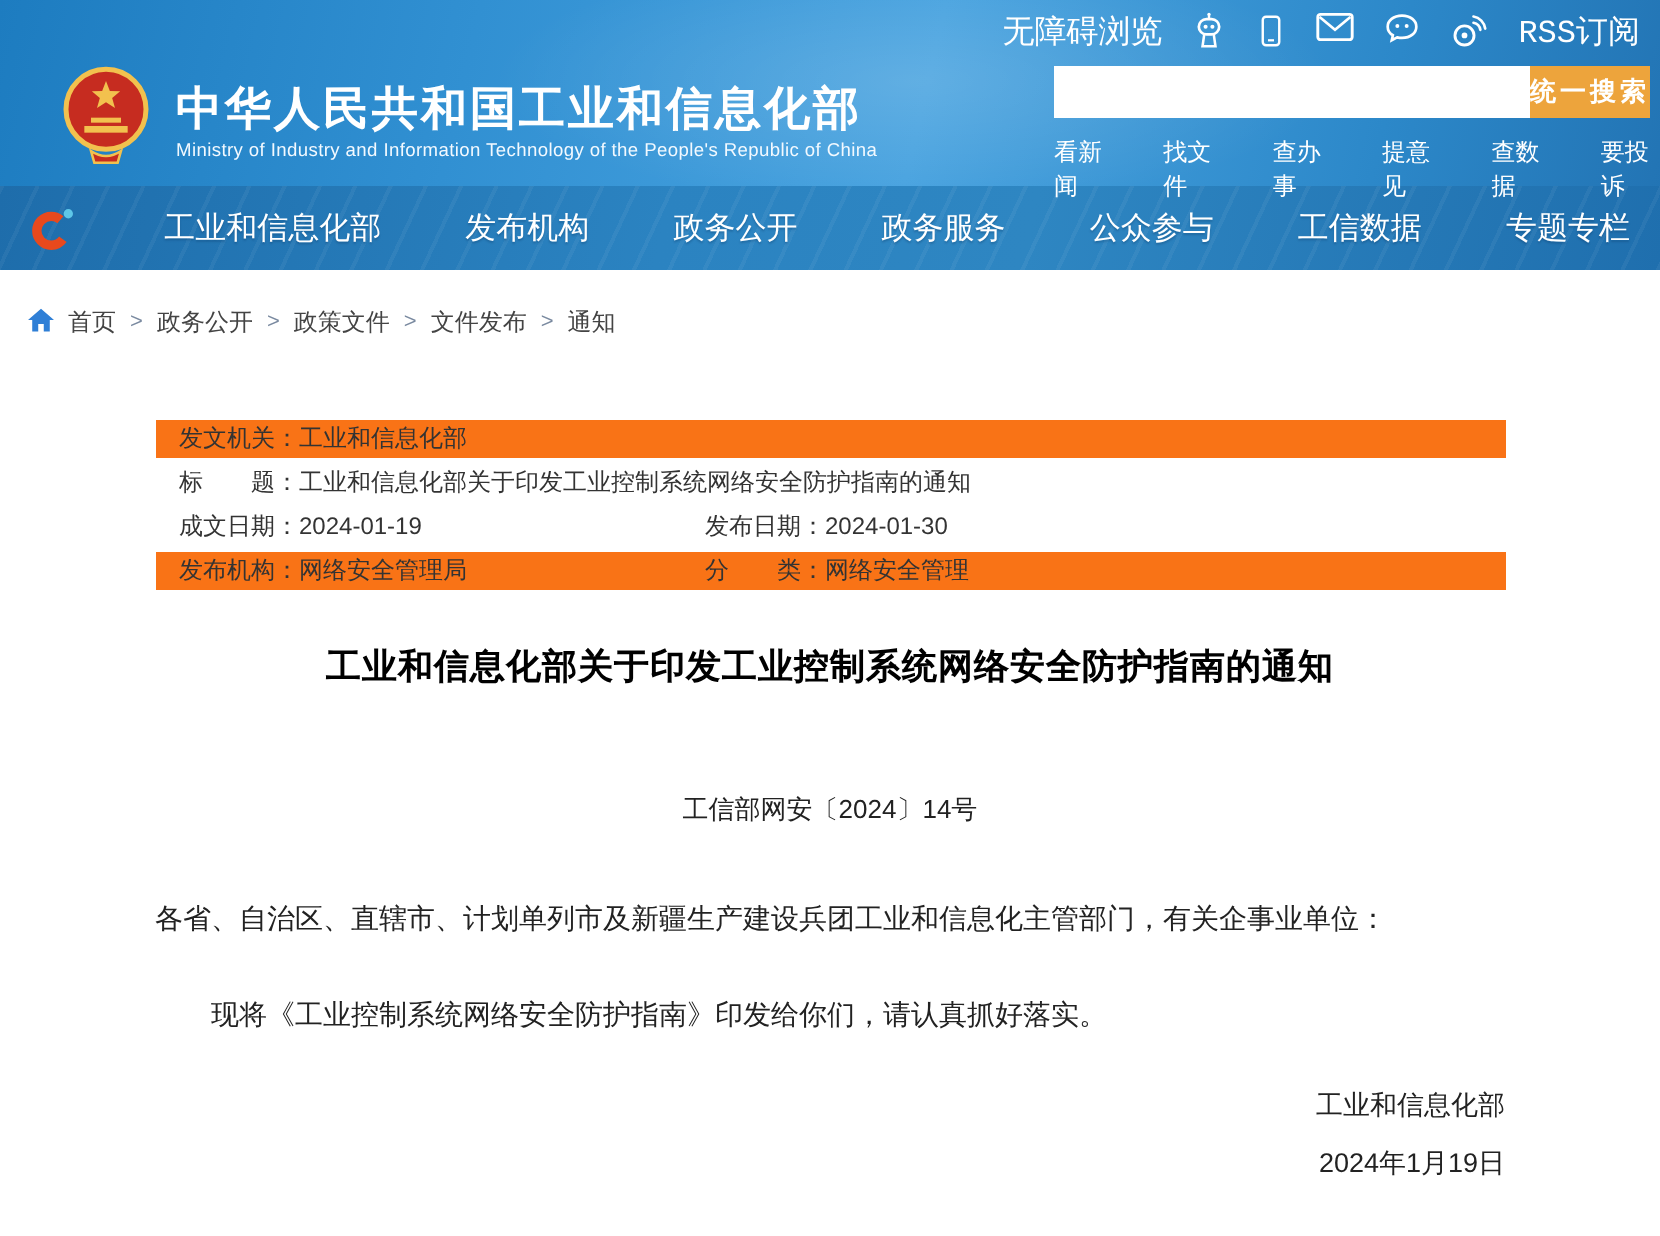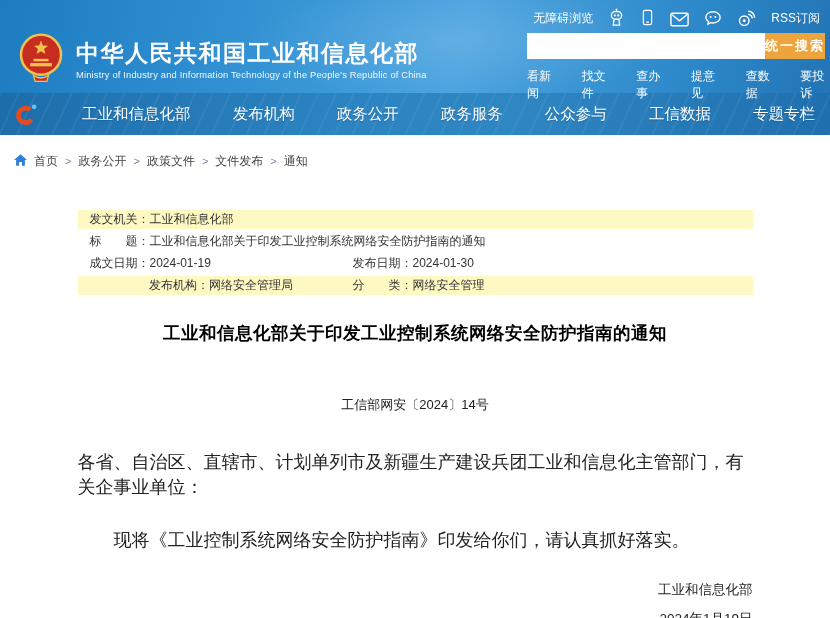--- a/index.html
+++ b/index.html
@@ -16,34 +16,35 @@
   .site-header {
     height: 135px;
     background:
       radial-gradient(ellipse 300px 90px at 55% 30%, rgba(255,255,255,0.14), rgba(255,255,255,0) 70%),
       linear-gradient(103deg, #1d7cc0 0%, #3190d2 28%, #47a2df 55%, #2c88c9 82%, #2273b3 100%);
     color: #fff;
   }
   .topbar {
     height: 27px;
     display: flex;
-    align-items: flex-end;
+    align-items: flex-start;
     justify-content: flex-end;
     gap: 15px;
     padding: 6px 10px 0 0;
-    font-size: 12px;
+    font-size: 16px;
+    font-family: Liberation Mono, monospace;
   }
   .topbar a { color: #fff; }
   .tb-icon { display: inline-flex; align-items: center; cursor: pointer; }
 
   .header-main {
     display: flex;
     justify-content: space-between;
     align-items: flex-start;
-    padding: 3px 5px 0 16px;
+    padding: 3px 5px 0 28px;
     height: 66px;
   }
   .brand { display: flex; align-items: center; gap: 10px; }
   .brand-title {
     font-size: 23px;
     font-weight: bold;
     letter-spacing: 1.5px;
     color: #fff;
     line-height: 1.15;
   }
@@ -115,42 +116,42 @@
   .meta-table { margin-top: 41px; font-size: 12px; color: #333; }
   .meta-row {
     display: flex;
     height: 19px;
     line-height: 19px;
     margin-bottom: 3px;
     padding-left: 12px;
     background: #fff;
     white-space: nowrap;
   }
-  .meta-row.gray { background: #fef9c3; text-align: center; }
+  .meta-row.gray { background: #f97316; }
   .meta-cell.first { width: 263px; flex: none; }
   .meta-label { color: #333; }
   .meta-value { color: #333; }
 
   .doc-title {
     margin-top: 26px;
     text-align: center;
     font-size: 17.5px;
     font-weight: bold;
     color: #000;
     letter-spacing: 0.5px;
   }
   .doc-number {
     margin-top: 51px;
     text-align: center;
     font-size: 13px;
     color: #222;
   }
   .doc-para {
     margin-top: 36px;
-    font-size: 18px;
+    font-size: 14px;
     color: #222;
     line-height: 1.4;
   }
   .doc-para.indent { margin-top: 28px; text-indent: 2em; }
   .signature {
     margin-top: 27px;
     text-align: right;
     font-size: 13.5px;
     color: #222;
   }

